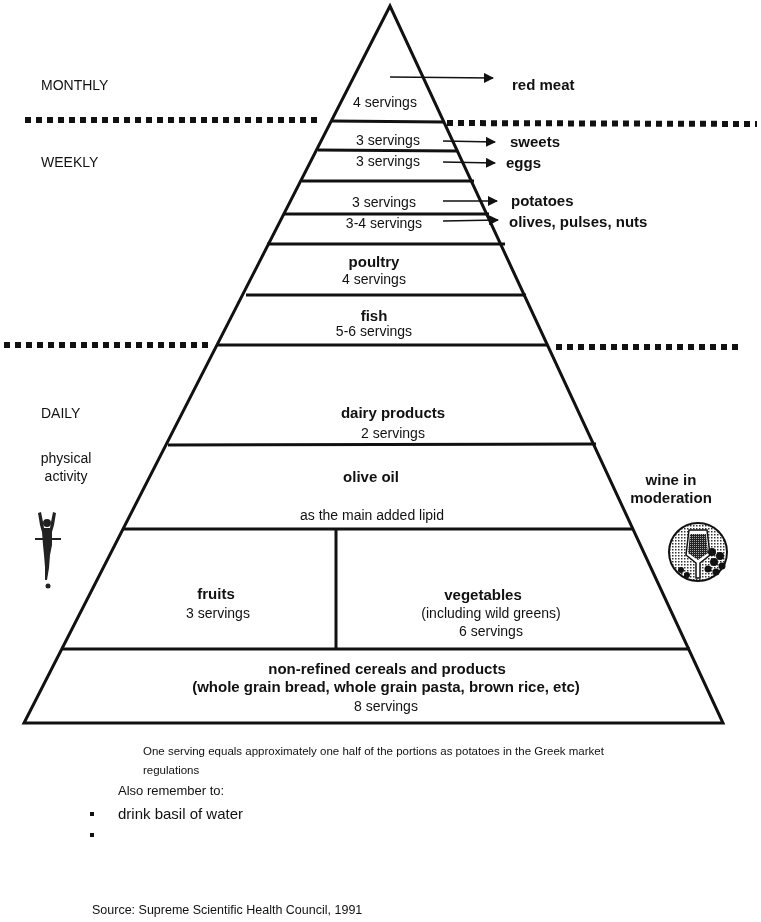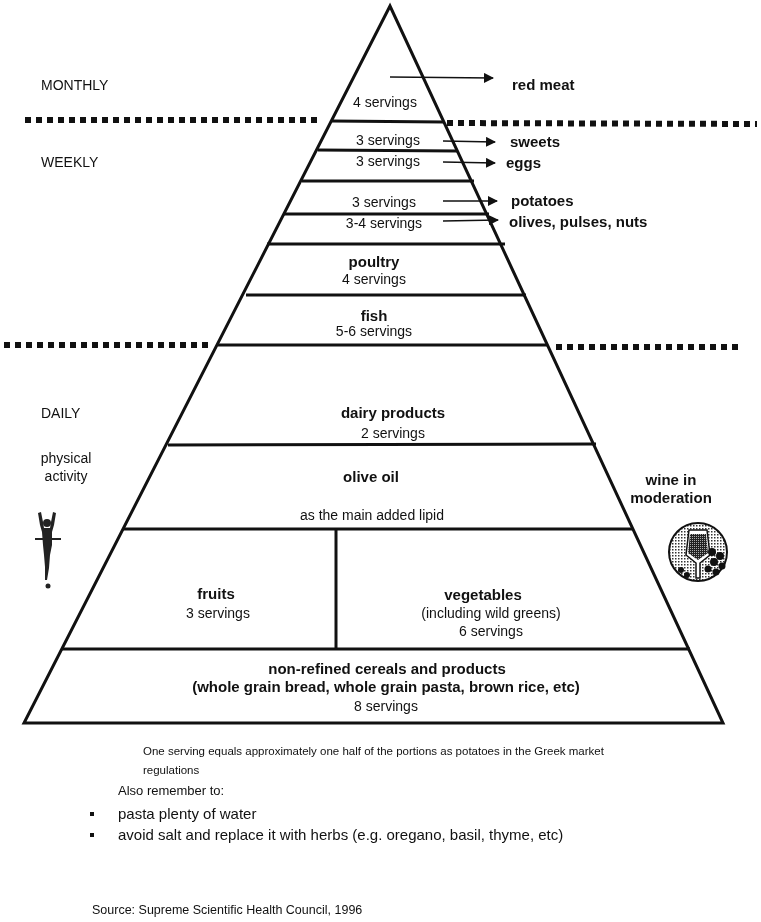--- a/index.html
+++ b/index.html
@@ -126,16 +126,16 @@
   <text class="t s14" x="491" y="636" text-anchor="middle">6 servings</text>
 
   <text class="t s15 b" x="387" y="674" text-anchor="middle">non-refined cereals and products</text>
   <text class="t s15 b" x="386" y="692" text-anchor="middle">(whole grain bread, whole grain pasta, brown rice, etc)</text>
   <text class="t s14" x="386" y="711" text-anchor="middle">8 servings</text>
 </svg>
 
 <div class="note">One serving equals approximately one half of the portions as potatoes in the Greek market regulations</div>
 <div class="remember">Also remember to:</div>
 <ul class="bullets">
-  <li><span class="sq"></span><span>pasta plenty of water</span></li>
-  <li><span class="sq"></span><span>avoid salt and replace it with herbs (e.g. oregano, basil, thyme, etc)</span></li>
+  <li><span class="sq"></span><span>drink basil of water</span></li>
+  <li><span class="sq"></span></li>
 </ul>
-<div class="source">Source: Supreme Scientific Health Council, 1996</div>
+<div class="source">Source: Supreme Scientific Health Council, 1991</div>
 
 </body></html>

